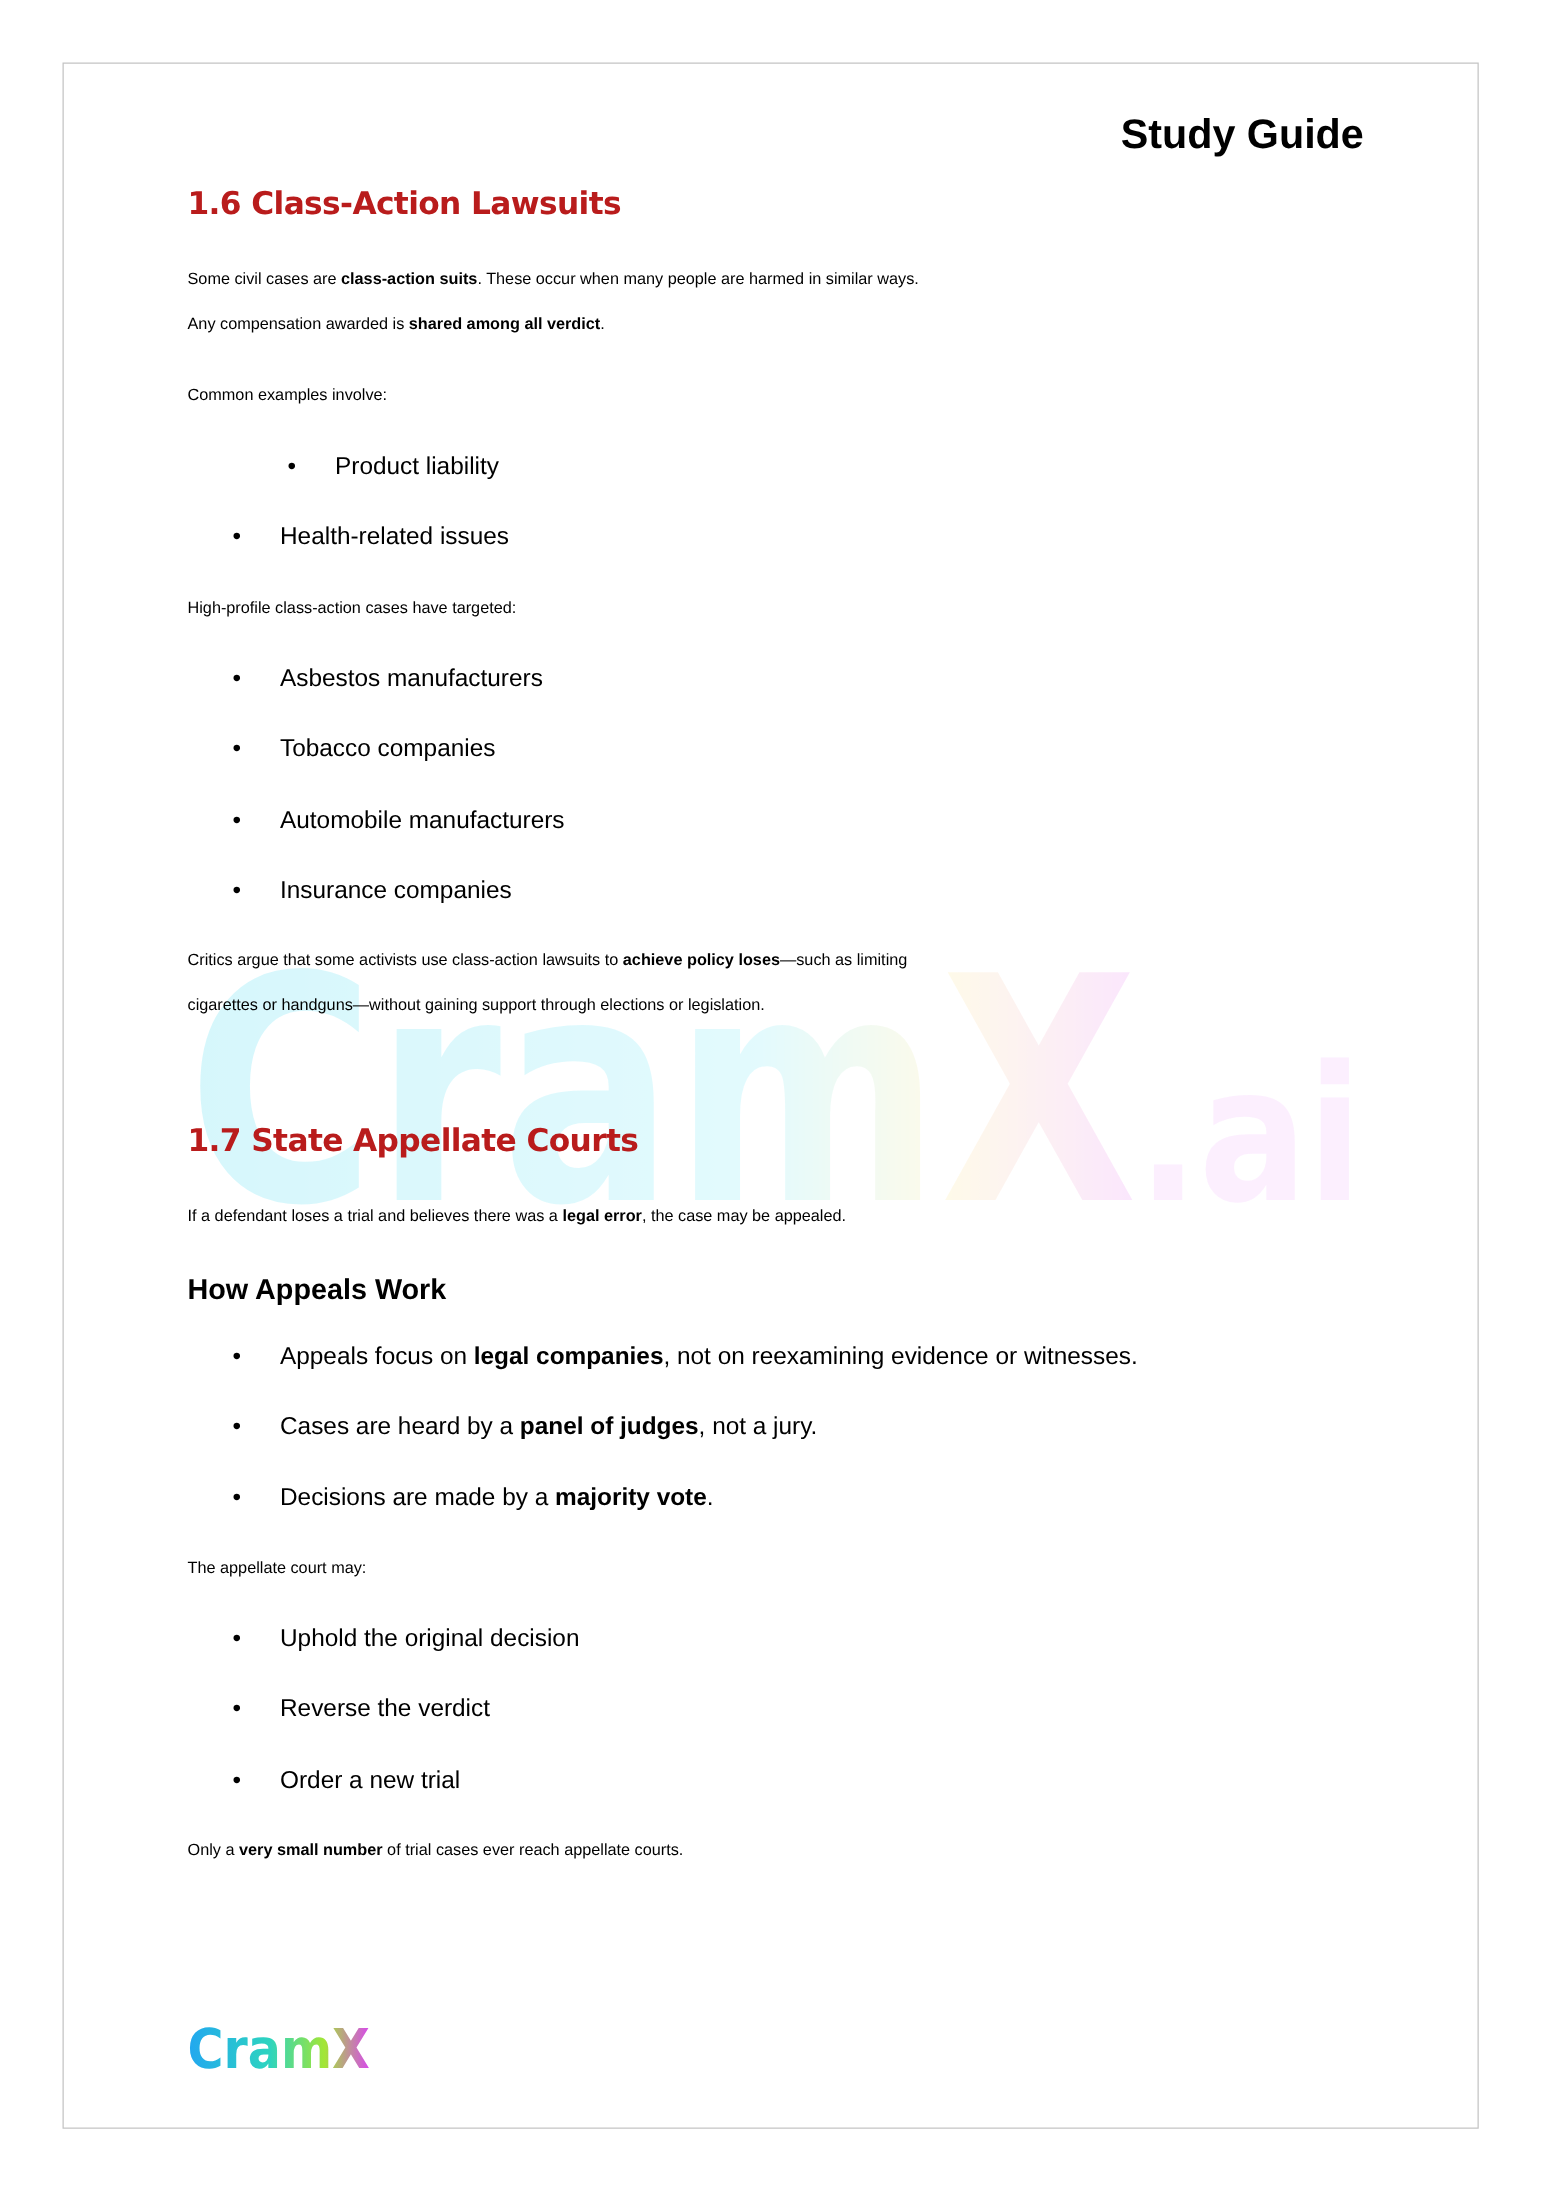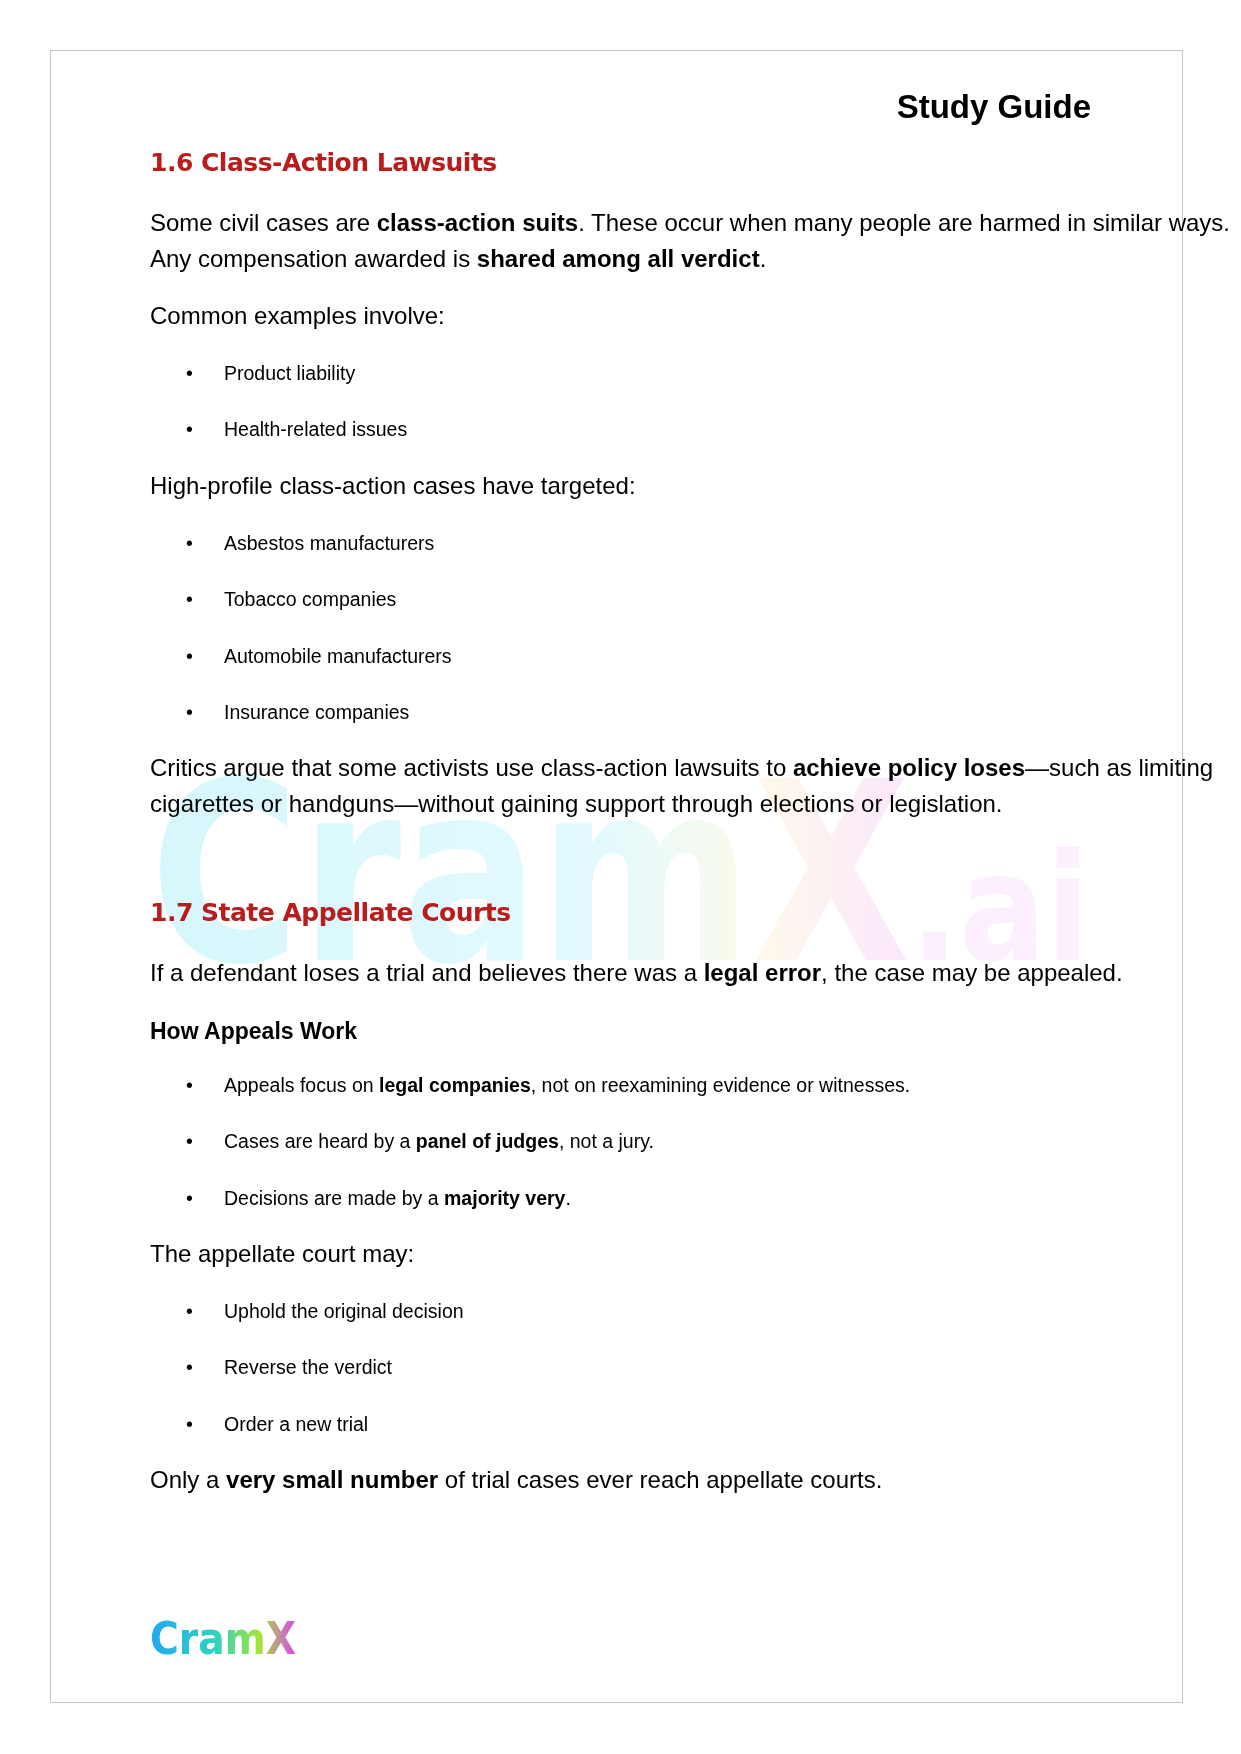--- a/index.html
+++ b/index.html
@@ -4,21 +4,21 @@
   <style>
     html, body { margin: 0; padding: 0; background: #ffffff; }
     body { width: 1241px; height: 1754px; position: relative; overflow: hidden;
            font-family: "Liberation Sans", sans-serif; color: #000; }
     .page-frame { position: absolute; left: 50px; top: 50px; width: 1133px; height: 1653px;
                   border: 1px solid #c4c4c4; box-sizing: border-box; }
     .header-title { position: absolute; right: 150px; top: 88px; font-size: 33px; font-weight: bold;
                     font-family: "Liberation Sans", sans-serif; }
     .h2 { position: absolute; left: 150px; font-family: "DejaVu Sans", sans-serif; font-weight: bold;
           font-size: 25px; color: #b91c1c; letter-spacing: -0.5px; }
-    .p { position: absolute; left: 150px; font-size: 24px; line-height: 36px; white-space: nowrap; }
+    .p { position: absolute; left: 150px; font-size: 13px; line-height: 36px; white-space: nowrap; }
     .li { position: absolute; left: 186px; font-size: 19.5px; white-space: nowrap; }
     .li .bullet { display: inline-block; width: 38px; }
     b { font-weight: bold; }
     .watermark { position: absolute; left: 150px; top: 750px; width: 940px; height: 230px;
                  pointer-events: none; opacity: 0.18; }
     .watermark svg { width: 100%; height: 100%; }
     .logo { position: absolute; left: 150px; top: 1612px; }
     .subhead { position: absolute; left: 150px; font-size: 23px; font-weight: bold; text-align: right; }
   </style>
 </head>
@@ -47,21 +47,21 @@
 
 <div class="p" style="top:205px;">
   <span>Some civil cases are </span><b>class-action suits</b><span>. These occur when many people are harmed in similar ways.</span>
 </div>
 <div class="p" style="top:241px;">
   <span>Any compensation awarded is </span><b>shared among all verdict</b><span>.</span>
 </div>
 
 <div class="p" style="top:298px;">Common examples involve:</div>
 
-<div class="li" style="top:362px;"><span class="bullet">•</span><span>Product liability</span></div>
+<div class="li" style="top:362px;margin-left:44px;"><span class="bullet">•</span><span>Product liability</span></div>
 <div class="li" style="top:418px;"><span class="bullet">•</span><span>Health-related issues</span></div>
 
 <div class="p" style="top:468px;">High-profile class-action cases have targeted:</div>
 
 <div class="li" style="top:532px;"><span class="bullet">•</span><span>Asbestos manufacturers</span></div>
 <div class="li" style="top:588px;"><span class="bullet">•</span><span>Tobacco companies</span></div>
 <div class="li" style="top:645px;"><span class="bullet">•</span><span>Automobile manufacturers</span></div>
 <div class="li" style="top:701px;"><span class="bullet">•</span><span>Insurance companies</span></div>
 
 <div class="p" style="top:750px;">
@@ -72,21 +72,21 @@
 <div class="h2" style="top:898px;">1.7 State Appellate Courts</div>
 
 <div class="p" style="top:955px;">
   <span>If a defendant loses a trial and believes there was a </span><b>legal error</b><span>, the case may be appealed.</span>
 </div>
 
 <div class="subhead" style="top:1018px;">How Appeals Work</div>
 
 <div class="li" style="top:1074px;"><span class="bullet">•</span><span>Appeals focus on </span><b>legal companies</b><span>, not on reexamining evidence or witnesses.</span></div>
 <div class="li" style="top:1130px;"><span class="bullet">•</span><span>Cases are heard by a </span><b>panel of judges</b><span>, not a jury.</span></div>
-<div class="li" style="top:1187px;"><span class="bullet">•</span><span>Decisions are made by a </span><b>majority very</b><span>.</span></div>
+<div class="li" style="top:1187px;"><span class="bullet">•</span><span>Decisions are made by a </span><b>majority vote</b><span>.</span></div>
 
 <div class="p" style="top:1236px;">The appellate court may:</div>
 
 <div class="li" style="top:1300px;"><span class="bullet">•</span><span>Uphold the original decision</span></div>
 <div class="li" style="top:1356px;"><span class="bullet">•</span><span>Reverse the verdict</span></div>
 <div class="li" style="top:1413px;"><span class="bullet">•</span><span>Order a new trial</span></div>
 
 <div class="p" style="top:1462px;">
   <span>Only a </span><b>very small number</b><span> of trial cases ever reach appellate courts.</span>
 </div>

